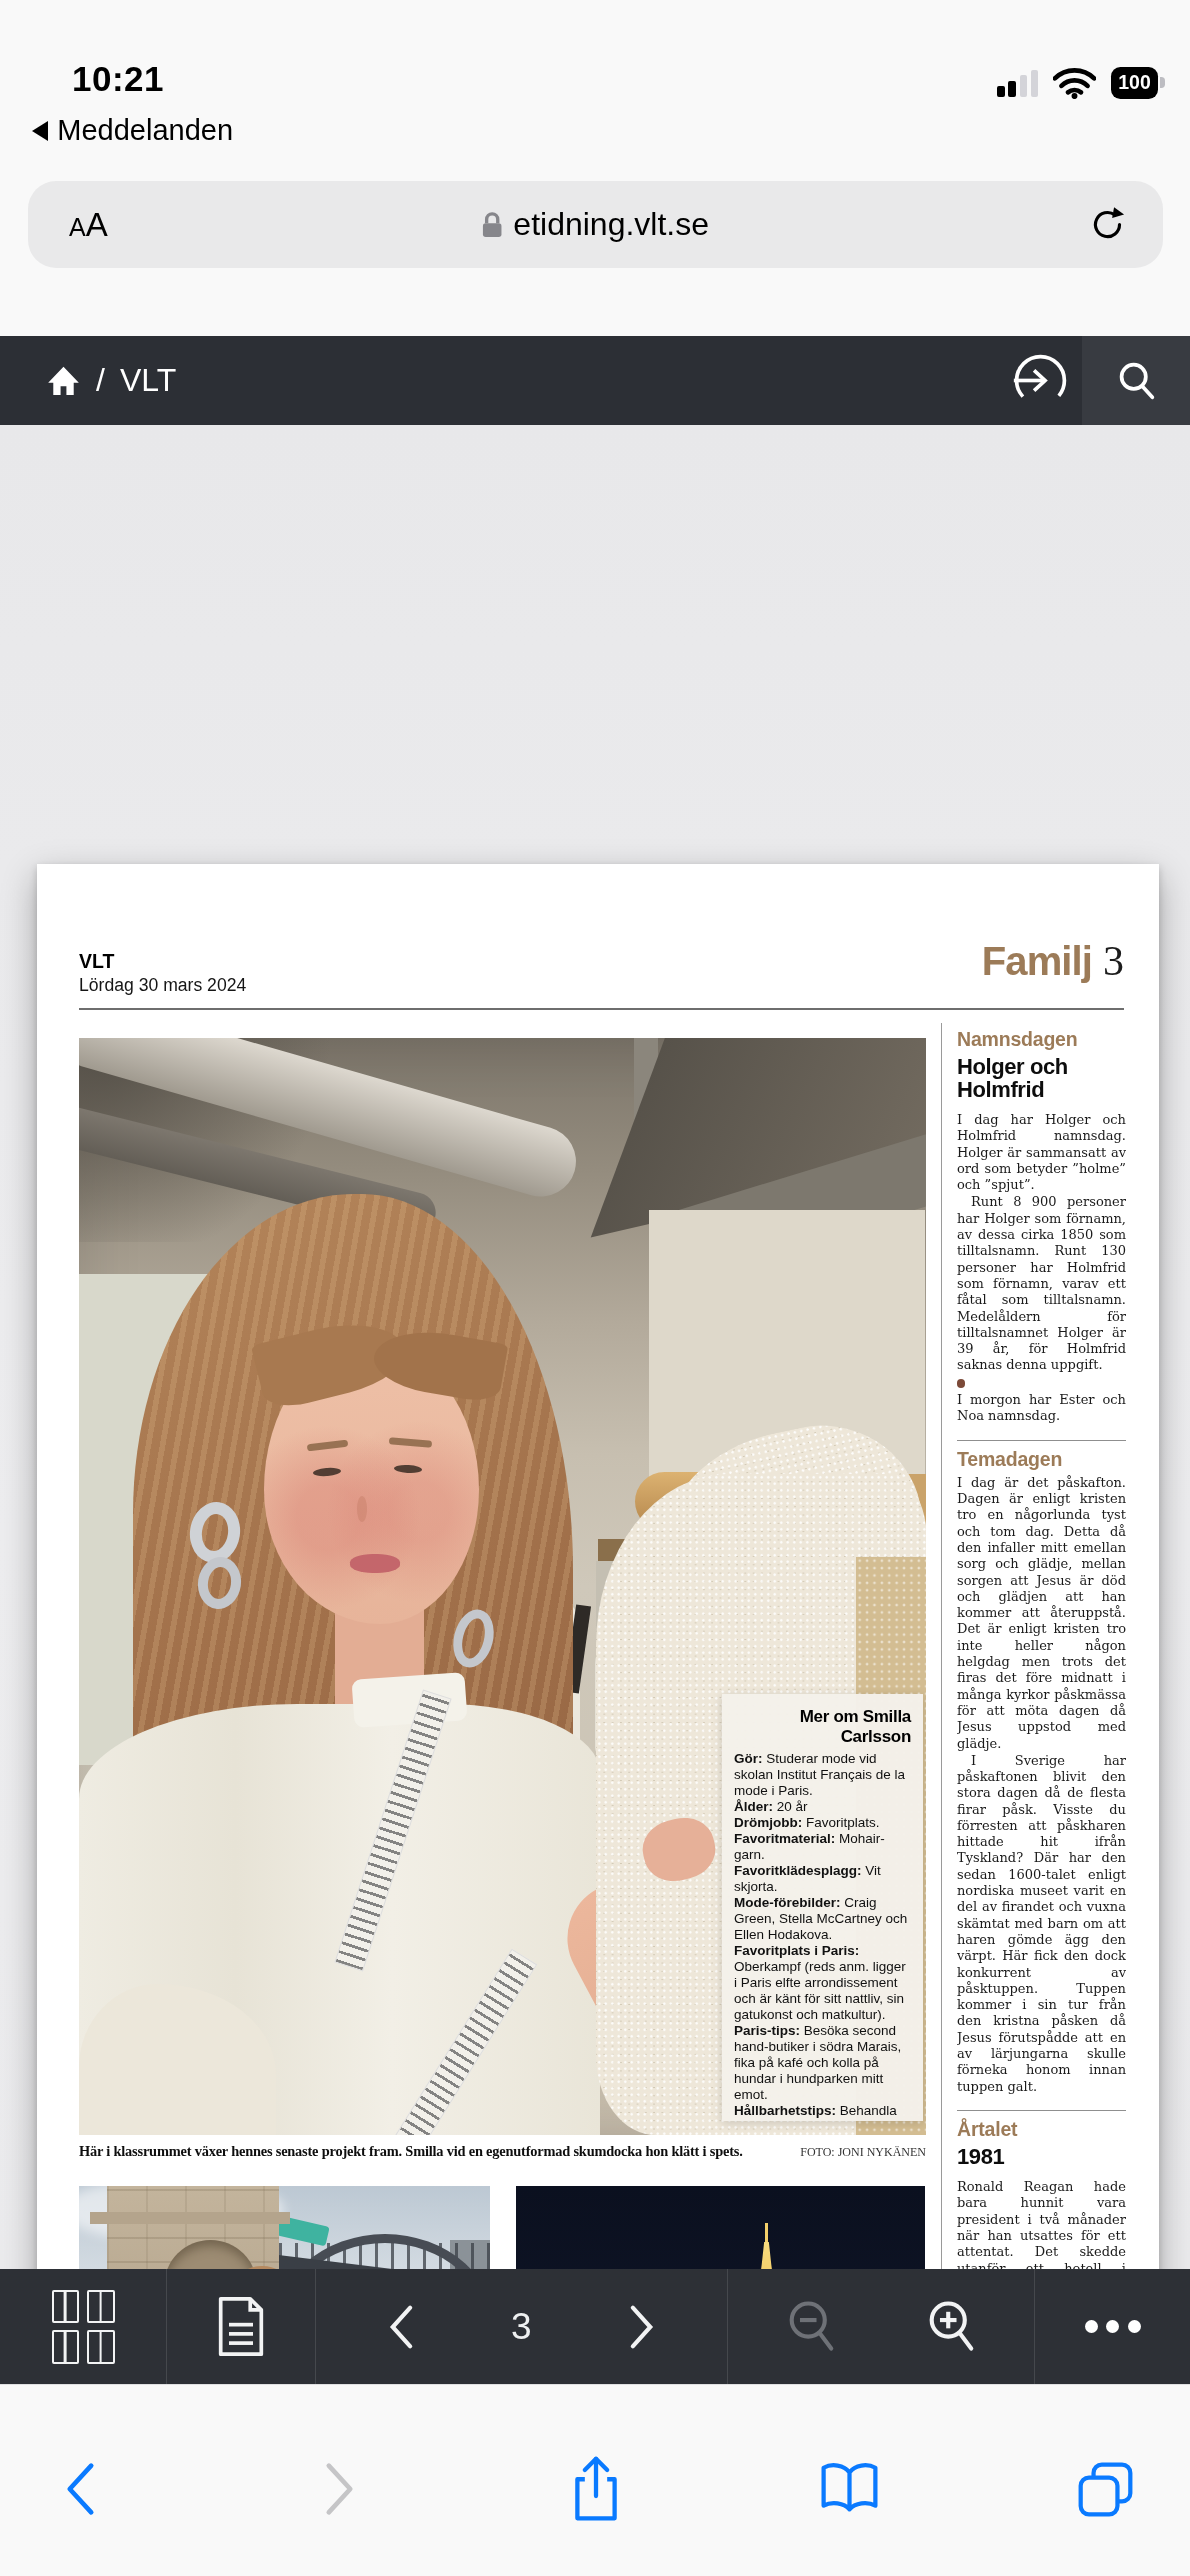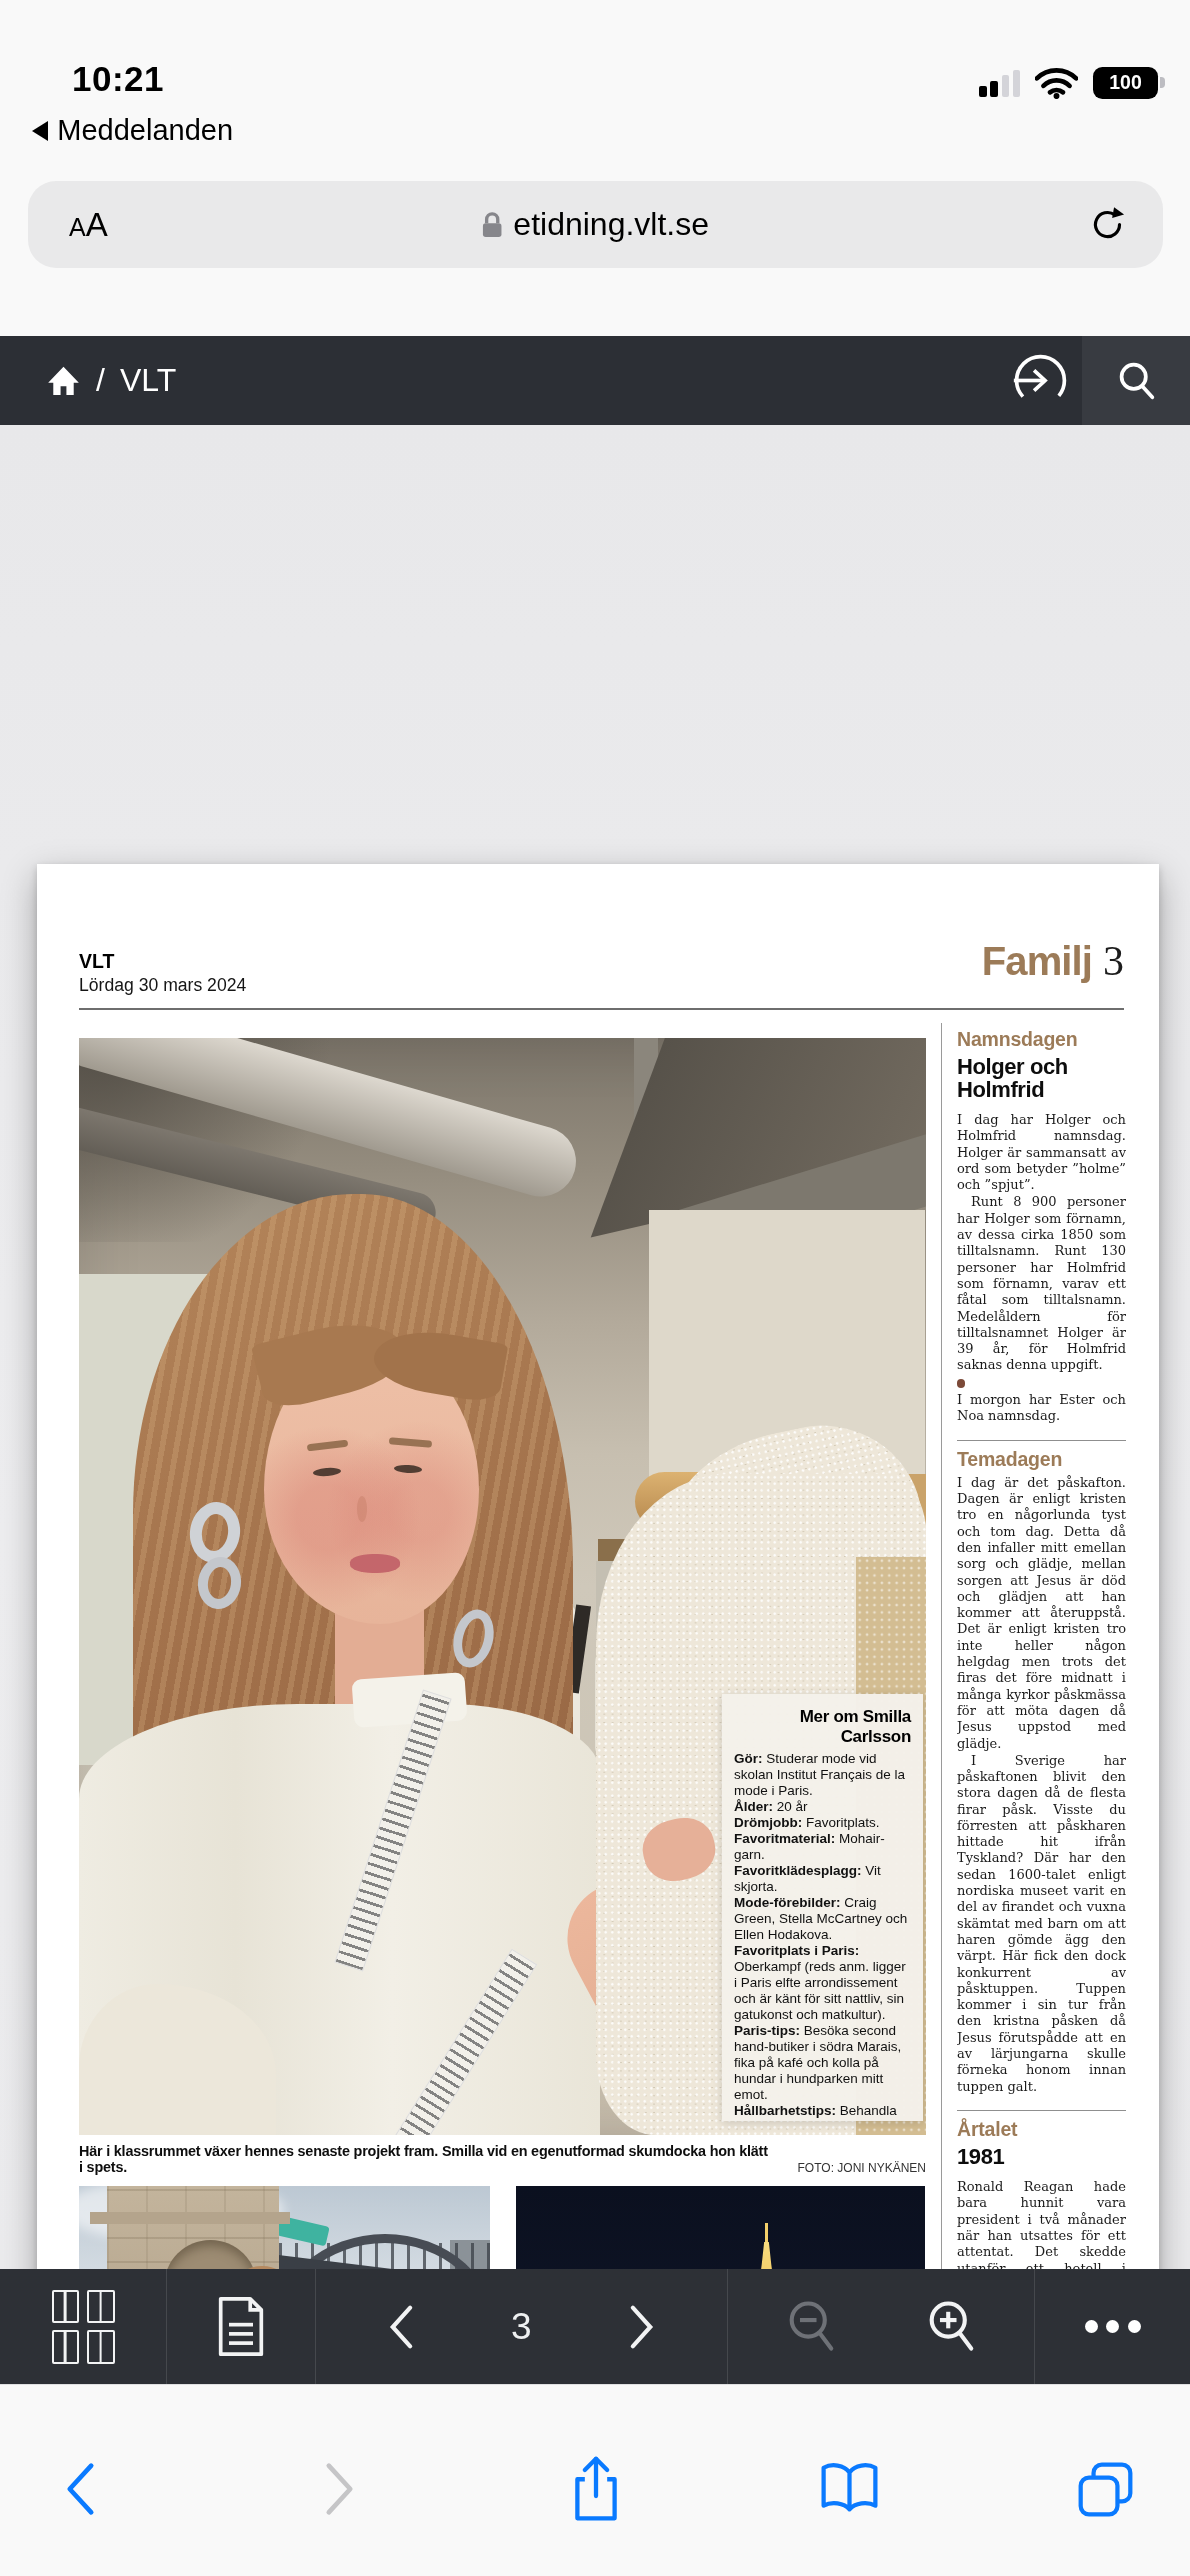--- a/index.html
+++ b/index.html
@@ -10,21 +10,21 @@
 
   
   .st-time{left:72px;top:18.5px;font-size:35px;font-weight:700;letter-spacing:0.5px;}
   .st-back{left:32px;top:74px;display:flex;align-items:center;gap:9.3px;font-size:29px;color:#000;}
   .st-back .tri{width:0;height:0;border-top:10.2px solid transparent;border-bottom:10.2px solid transparent;border-right:16.7px solid #000;}
   .st-icons{right:33px;top:24px;display:flex;align-items:center;gap:15px;height:37px;}
   .sig{display:flex;align-items:flex-end;gap:3.7px;height:28px;}
   .sig i{display:block;width:7.4px;border-radius:1.9px;background:#000;}
   .sig i:nth-child(1){height:11px}.sig i:nth-child(2){height:16px}
   .sig i:nth-child(3){height:21.3px;background:#d4d4d9}.sig i:nth-child(4){height:27px;background:#d4d4d9}
-  .batt{position:relative;width:65px;height:32px;background:#000;border-radius:9.3px;
+  .batt{position:relative;width:47px;height:32px;background:#000;border-radius:9.3px;
         color:#fff;font-size:19.5px;font-weight:700;display:flex;align-items:center;justify-content:center;}
   .batt::after{content:"";position:absolute;right:-6.5px;top:10.2px;width:4.6px;height:11px;background:#bdbdc2;border-radius:0 3.7px 3.7px 0;}
 
   
   .url-pill{left:28px;top:141px;width:1135px;height:87px;background:#e9e9ea;border-radius:28px;
             display:flex;align-items:center;}
   .reader-btn{position:absolute;left:41px;font-size:33px;color:#000;display:inline-block;}
   .reader-btn::first-letter{font-size:25px;}
   .url-center{margin:0 auto;display:flex;align-items:center;gap:11px;font-size:32px;color:#000;}
   .reload{position:absolute;right:37px;width:37px;height:37px;}
@@ -119,21 +119,21 @@
   .mp-fluff{left:0;top:946px;width:197px;height:151px;border-radius:40% 60% 0 0/55% 60% 0 0;background:#ece7da;}
 
   
   .ibox{left:643px;top:656px;width:201px;height:427px;background:rgba(244,241,234,.97);
         padding:13px 12px;overflow:hidden;box-shadow:0 1.9px 9.3px rgba(0,0,0,.15);}
   .ibox h4{margin:0 0 3.7px;font-size:17px;font-weight:700;letter-spacing:-0.3px;text-align:right;}
   .ibox p{margin:0;font-size:13.5px;line-height:16px;color:#111;}
   .ibox b{font-weight:700;}
 
   
-  .cap-row{left:42px;top:1239px;width:847px;display:flex;justify-content:space-between;align-items:flex-end;gap:24px;}
+  .cap-row{left:42px;top:1239px;width:847px;display:flex;justify-content:space-between;align-items:flex-end;gap:24px;font-family:Liberation Serif, serif;}
   .cap-main{font-size:14.4px;font-weight:700;letter-spacing:-0.2px;color:#0e0e0e;}
   .cap-credit{font-size:12px;color:#333;white-space:nowrap;margin-top:1.9px;}
   .cap{font-size:14px;line-height:19px;font-weight:700;letter-spacing:-0.4px;color:#0e0e0e;}
   .cap-left{left:42px;top:1567px;width:411px;}
   .cap-right{left:479px;top:1567px;width:409px;}
 
   
   .lp{left:42px;top:1282px;width:411px;height:270px;overflow:hidden;background:linear-gradient(180deg,#bcc8d3 0%,#dde3e8 45%,#e7e9ea 55%);}
   .lp div{position:absolute;}
   .lp-cloud{left:-18.5px;top:-9.3px;width:223px;height:65px;border-radius:50%;background:rgba(255,255,255,.55);filter:blur(5.6px);}

